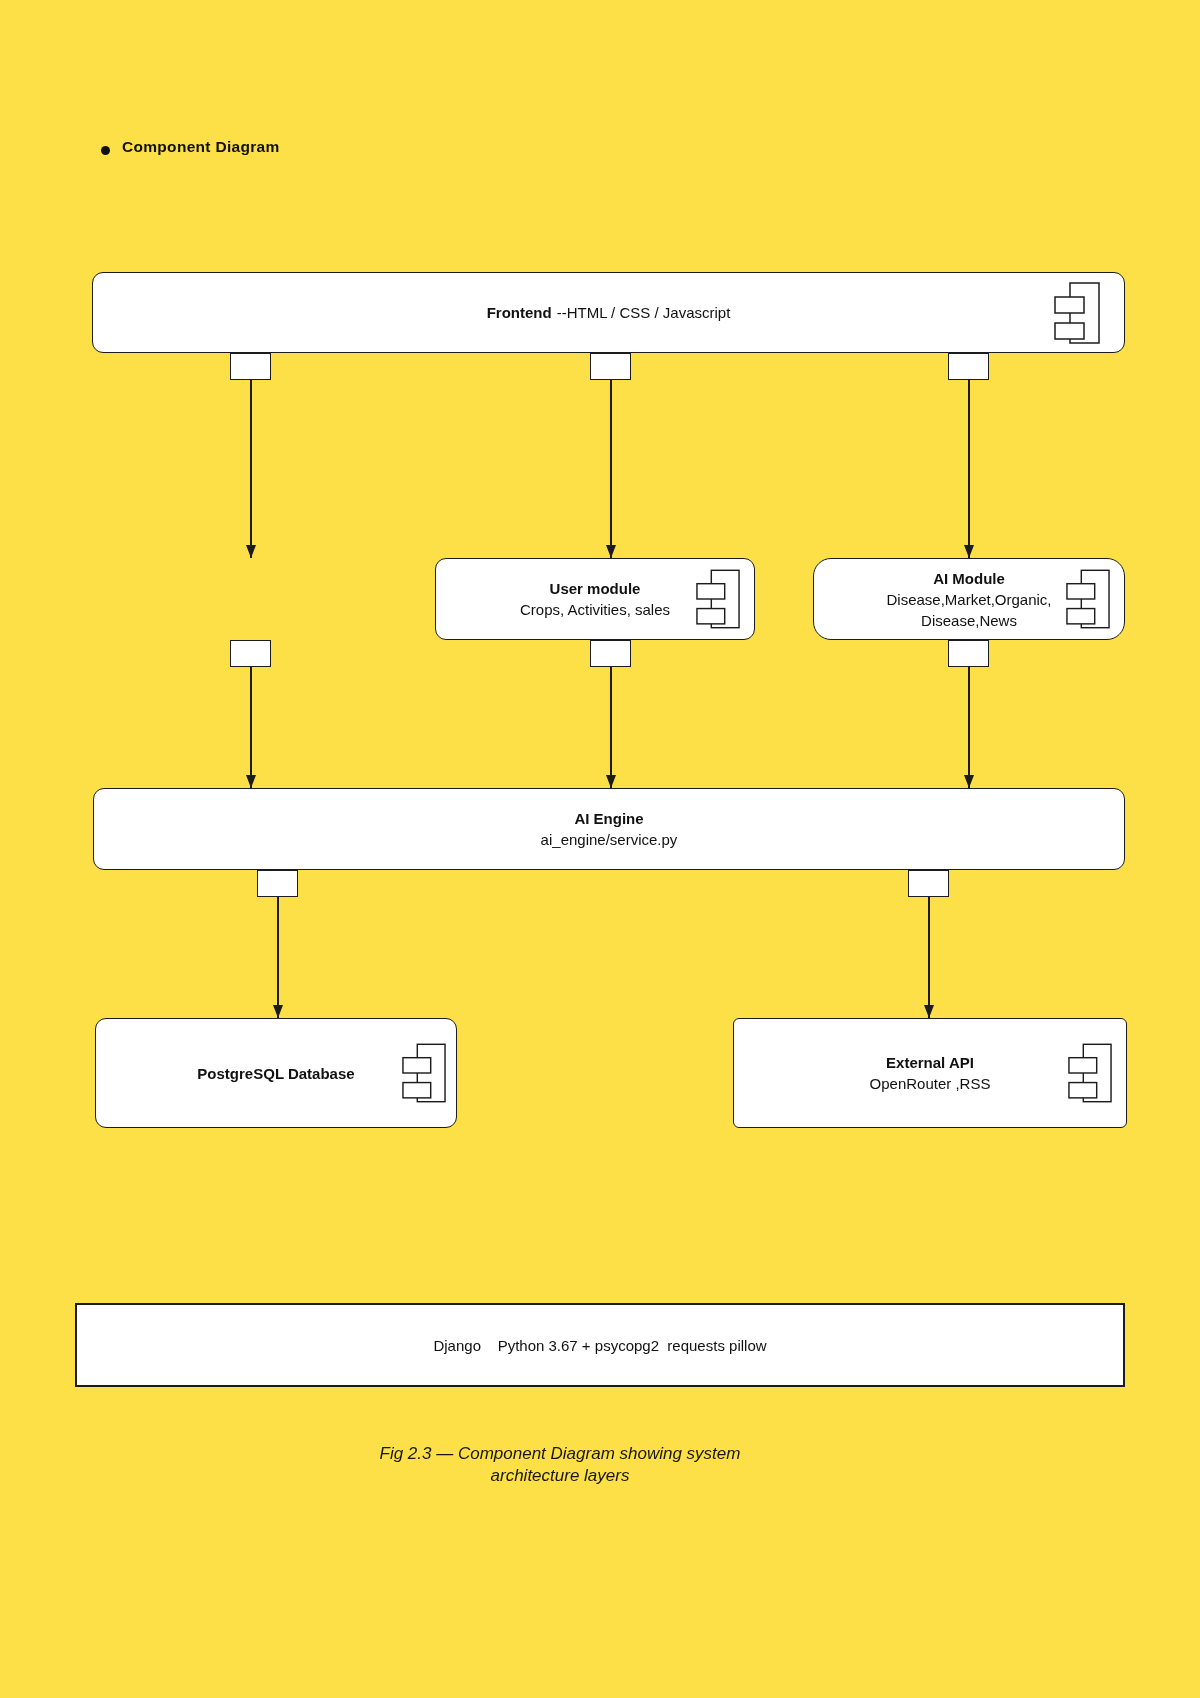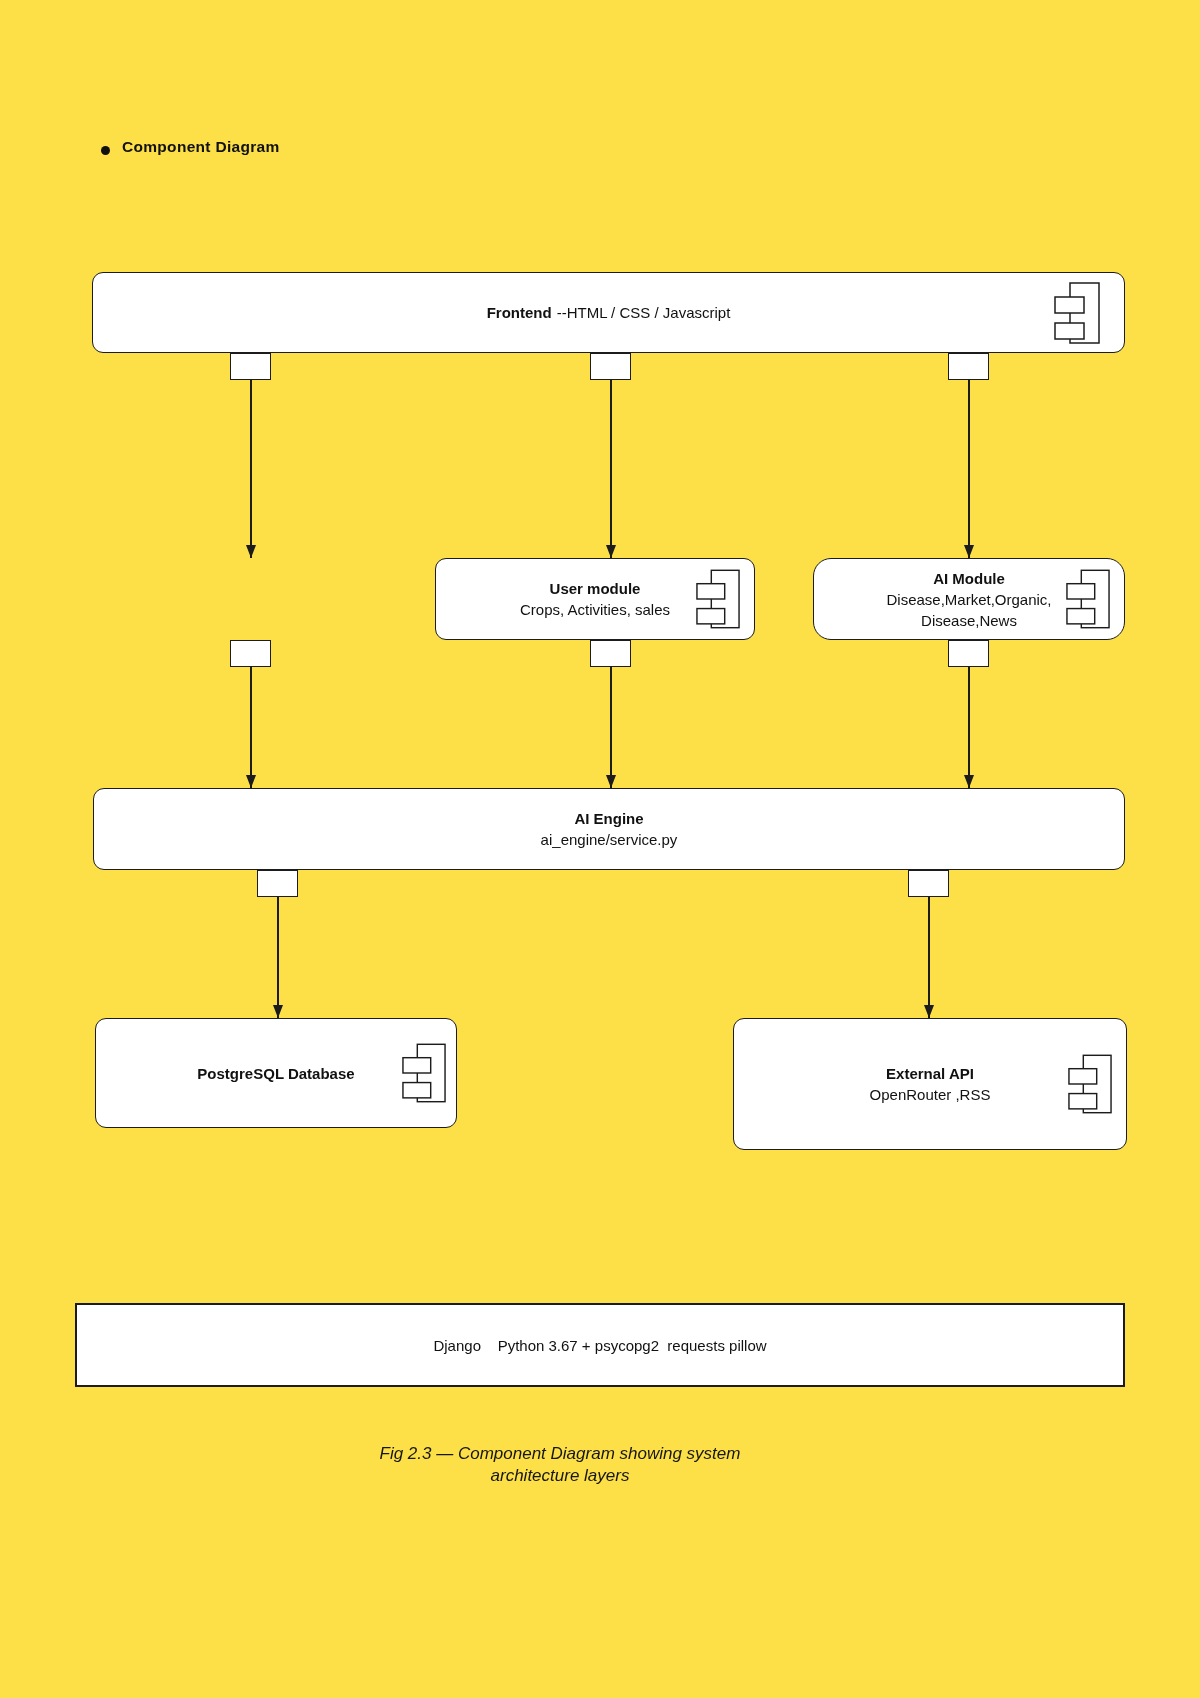--- a/index.html
+++ b/index.html
@@ -119,21 +119,21 @@
 
   <div class="node" style="left:95px;top:1018px;width:362px;height:110px;">
     <div class="node-title">PostgreSQL Database</div>
     <svg class="comp-icon" style="right:10px;" width="44" height="60" viewBox="0 0 46 62">
       <rect x="16" y="1" width="29" height="60" fill="#fff" stroke="#1c1c1c" stroke-width="1.5"></rect>
       <rect x="1" y="15" width="29" height="16" fill="#fff" stroke="#1c1c1c" stroke-width="1.5"></rect>
       <rect x="1" y="41" width="29" height="16" fill="#fff" stroke="#1c1c1c" stroke-width="1.5"></rect>
     </svg>
   </div>
 
-  <div class="node" style="left:733px;top:1018px;width:394px;height:132px;">
+  <div class="node" style="left:733px;top:1018px;width:394px;height:110px;border-radius:6px;">
     <div class="node-title">External API</div>
     <div class="node-sub">OpenRouter ,RSS</div>
     <svg class="comp-icon" style="right:14px;" width="44" height="60" viewBox="0 0 46 62">
       <rect x="16" y="1" width="29" height="60" fill="#fff" stroke="#1c1c1c" stroke-width="1.5"></rect>
       <rect x="1" y="15" width="29" height="16" fill="#fff" stroke="#1c1c1c" stroke-width="1.5"></rect>
       <rect x="1" y="41" width="29" height="16" fill="#fff" stroke="#1c1c1c" stroke-width="1.5"></rect>
     </svg>
   </div>
 
   <div class="plainbox" style="left:75px;top:1303px;width:1050px;height:84px;">

